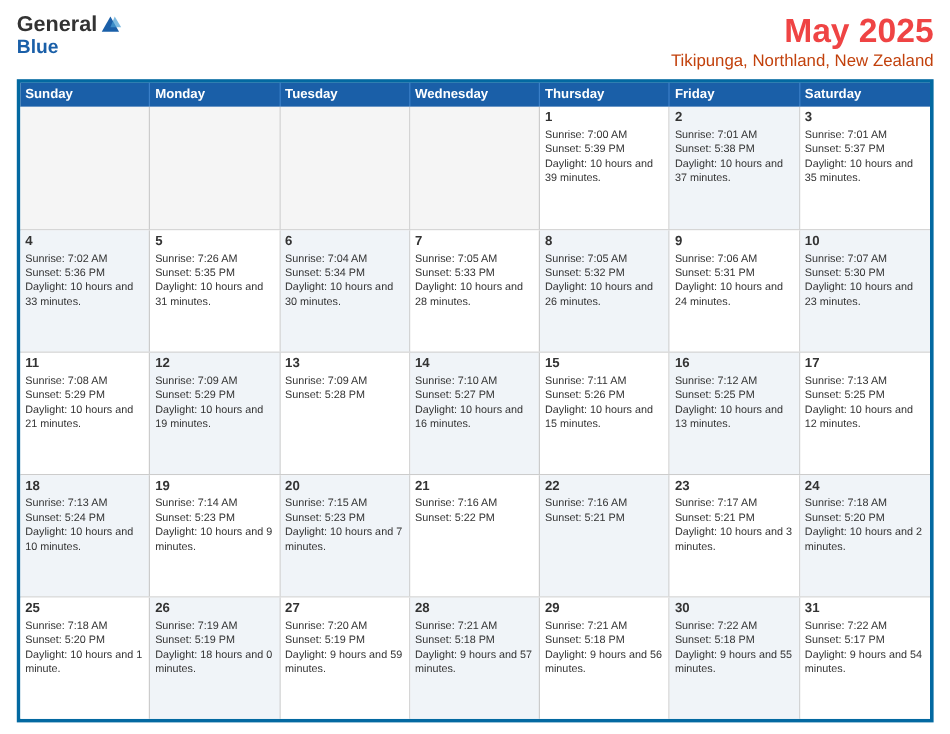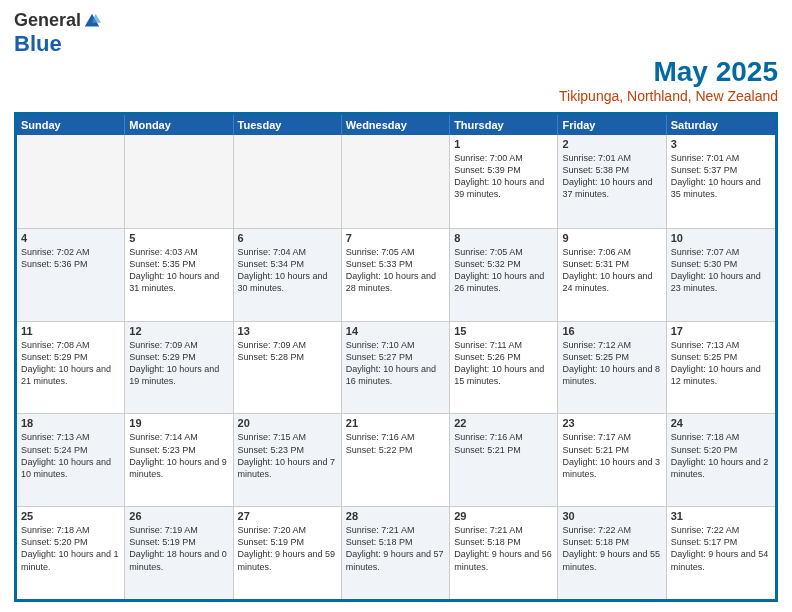--- a/index.html
+++ b/index.html
@@ -31,37 +31,36 @@
     .logo-text {
       display: flex;
       align-items: center;
     }
     .logo-general {
       font-size: 18px;
       font-weight: bold;
       color: #333;
     }
     .logo-blue {
-      font-size: 22px;
+      font-size: 16px;
       font-weight: bold;
       color: #1a5fa8;
     }
     .logo-icon {
       width: 18px;
       height: 18px;
       margin-left: 2px;
     }
     .title-block {
       text-align: right;
     }
     .month-year {
       font-size: 28px;
       font-weight: bold;
-      color: #0369a1;
-      margin-top: 46px;
+      color: #ef4444;
     }
     .location {
       font-size: 14px;
       color: #c2410c;
     }
     .calendar {
       flex: 1;
       display: flex;
       flex-direction: column;
       border: 3px solid #0369a1;
@@ -189,26 +188,27 @@
           </div>
         </div>
       </div>
 
       <div class="cal-row">
         <div class="cal-cell alt-bg">
           <div class="day-num">4</div>
           <div class="day-info">
             <span>Sunrise: 7:02 AM</span><br>
             <span>Sunset: 5:36 PM</span><br>
+            <span>Daylight: 10 hours and 33 minutes.</span>
           </div>
         </div>
         <div class="cal-cell">
           <div class="day-num">5</div>
           <div class="day-info">
-            <span>Sunrise: 4:03 AM</span><br>
+            <span>Sunrise: 7:26 AM</span><br>
             <span>Sunset: 5:35 PM</span><br>
             <span>Daylight: 10 hours and 31 minutes.</span>
           </div>
         </div>
         <div class="cal-cell alt-bg">
           <div class="day-num">6</div>
           <div class="day-info">
             <span>Sunrise: 7:04 AM</span><br>
             <span>Sunset: 5:34 PM</span><br>
             <span>Daylight: 10 hours and 30 minutes.</span>
@@ -286,21 +286,21 @@
             <span>Sunrise: 7:11 AM</span><br>
             <span>Sunset: 5:26 PM</span><br>
             <span>Daylight: 10 hours and 15 minutes.</span>
           </div>
         </div>
         <div class="cal-cell alt-bg">
           <div class="day-num">16</div>
           <div class="day-info">
             <span>Sunrise: 7:12 AM</span><br>
             <span>Sunset: 5:25 PM</span><br>
-            <span>Daylight: 10 hours and 8 minutes.</span>
+            <span>Daylight: 10 hours and 13 minutes.</span>
           </div>
         </div>
         <div class="cal-cell">
           <div class="day-num">17</div>
           <div class="day-info">
             <span>Sunrise: 7:13 AM</span><br>
             <span>Sunset: 5:25 PM</span><br>
             <span>Daylight: 10 hours and 12 minutes.</span>
           </div>
         </div>

